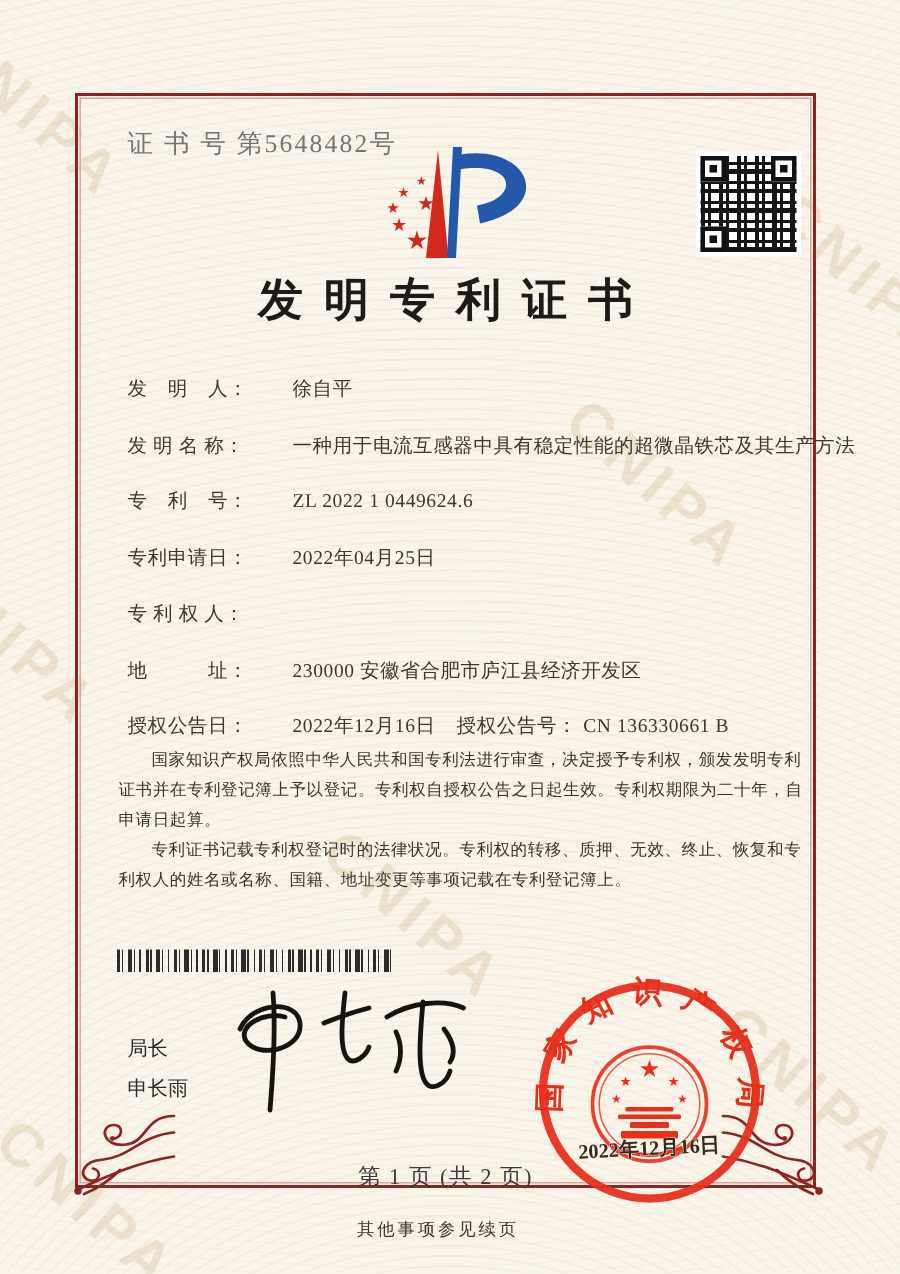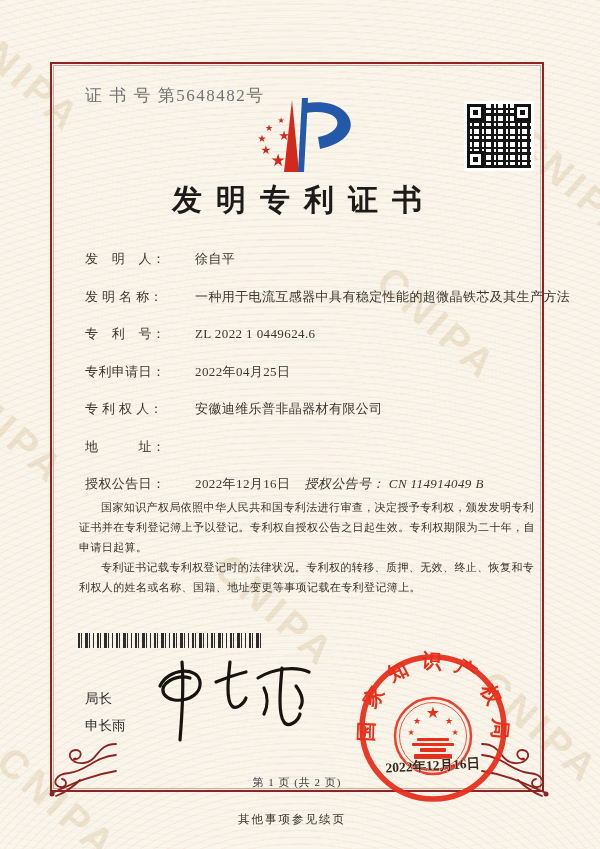--- a/index.html
+++ b/index.html
@@ -61,21 +61,21 @@
   .title {
     position:absolute; left:50px; width:494px; top:180px;
     text-align:center; text-indent:14px;
     font-size:30px; font-weight:600; letter-spacing:14px; color:#1d1b19;
   }
 
   .fields { position:absolute; left:85px; top:251px; width:462px; }
   .frow { display:flex; margin-bottom:22.5px; font-size:13px; line-height:15px; letter-spacing:0.4px; color:#3c3630; }
   .flabel { flex:0 0 110px; }
   .fvalue { flex:1; white-space:nowrap; }
-  .frow .pair2 { margin-left:14px; display:flex;font-style:italic; }
+  .frow .pair2 { margin-left:14px; display:flex; }
   .frow .pair2 .flabel { flex:0 0 auto; margin-right:4px; }
 
   .paras { position:absolute; left:79px; top:497px; width:462px; }
   .paras p {
     text-indent:2em; font-size:11px; line-height:1.82;
     letter-spacing:0.4px; color:#3a332c;
   }
 
   .barcode {
     position:absolute; left:78px; top:633px; width:183px; height:15px;
@@ -92,21 +92,21 @@
     position:absolute; left:85px; top:685px;
     font-family:"Liberation Sans","DejaVu Sans",sans-serif;
     font-size:13.5px; font-weight:normal; line-height:2.0; color:#2b2b2b;
   }
   .signature { position:absolute; left:146px; top:656px; }
 
   .seal { position:absolute; left:353px; top:648px; }
 
   .page-info {
     position:absolute; left:50px; width:494px; top:775px;
-    text-align:center; font-size:11px; color:#3a3a3a; letter-spacing:1px;
+    text-align:center; font-size:15px; color:#3a3a3a; letter-spacing:1px;
   }
   .continuation {
     position:absolute; left:0; width:584px; top:812px;
     text-align:center; font-size:11.5px; letter-spacing:2px; color:#3c352c;
   }
 </style>
 </head>
 <body>
 
 <div class="waves"></div>
@@ -181,31 +181,31 @@
   <div class="frow">
     <span class="flabel">专　利　号：</span>
     <span class="fvalue">ZL 2022 1 0449624.6</span>
   </div>
   <div class="frow">
     <span class="flabel">专利申请日：</span>
     <span class="fvalue">2022年04月25日</span>
   </div>
   <div class="frow">
     <span class="flabel">专 利 权 人：</span>
-    <span class="fvalue">安徽迪维乐普非晶器材有限公司</span>
   </div>
   <div class="frow">
     <span class="flabel">地　　　址：</span>
+    <span class="fvalue">230000 安徽省合肥市庐江县经济开发区</span>
   </div>
   <div class="frow">
     <span class="flabel">授权公告日：</span>
     <span>2022年12月16日</span>
     <span class="pair2">
       <span class="flabel">授权公告号：</span>
-      <span>CN 114914049 B</span>
+      <span>CN 136330661 B</span>
     </span>
   </div>
 </div>
 
 <div class="paras">
   <p>国家知识产权局依照中华人民共和国专利法进行审查，决定授予专利权，颁发发明专利证书并在专利登记簿上予以登记。专利权自授权公告之日起生效。专利权期限为二十年，自申请日起算。</p>
   <p>专利证书记载专利权登记时的法律状况。专利权的转移、质押、无效、终止、恢复和专利权人的姓名或名称、国籍、地址变更等事项记载在专利登记簿上。</p>
 </div>
 
 <div class="barcode"></div>

